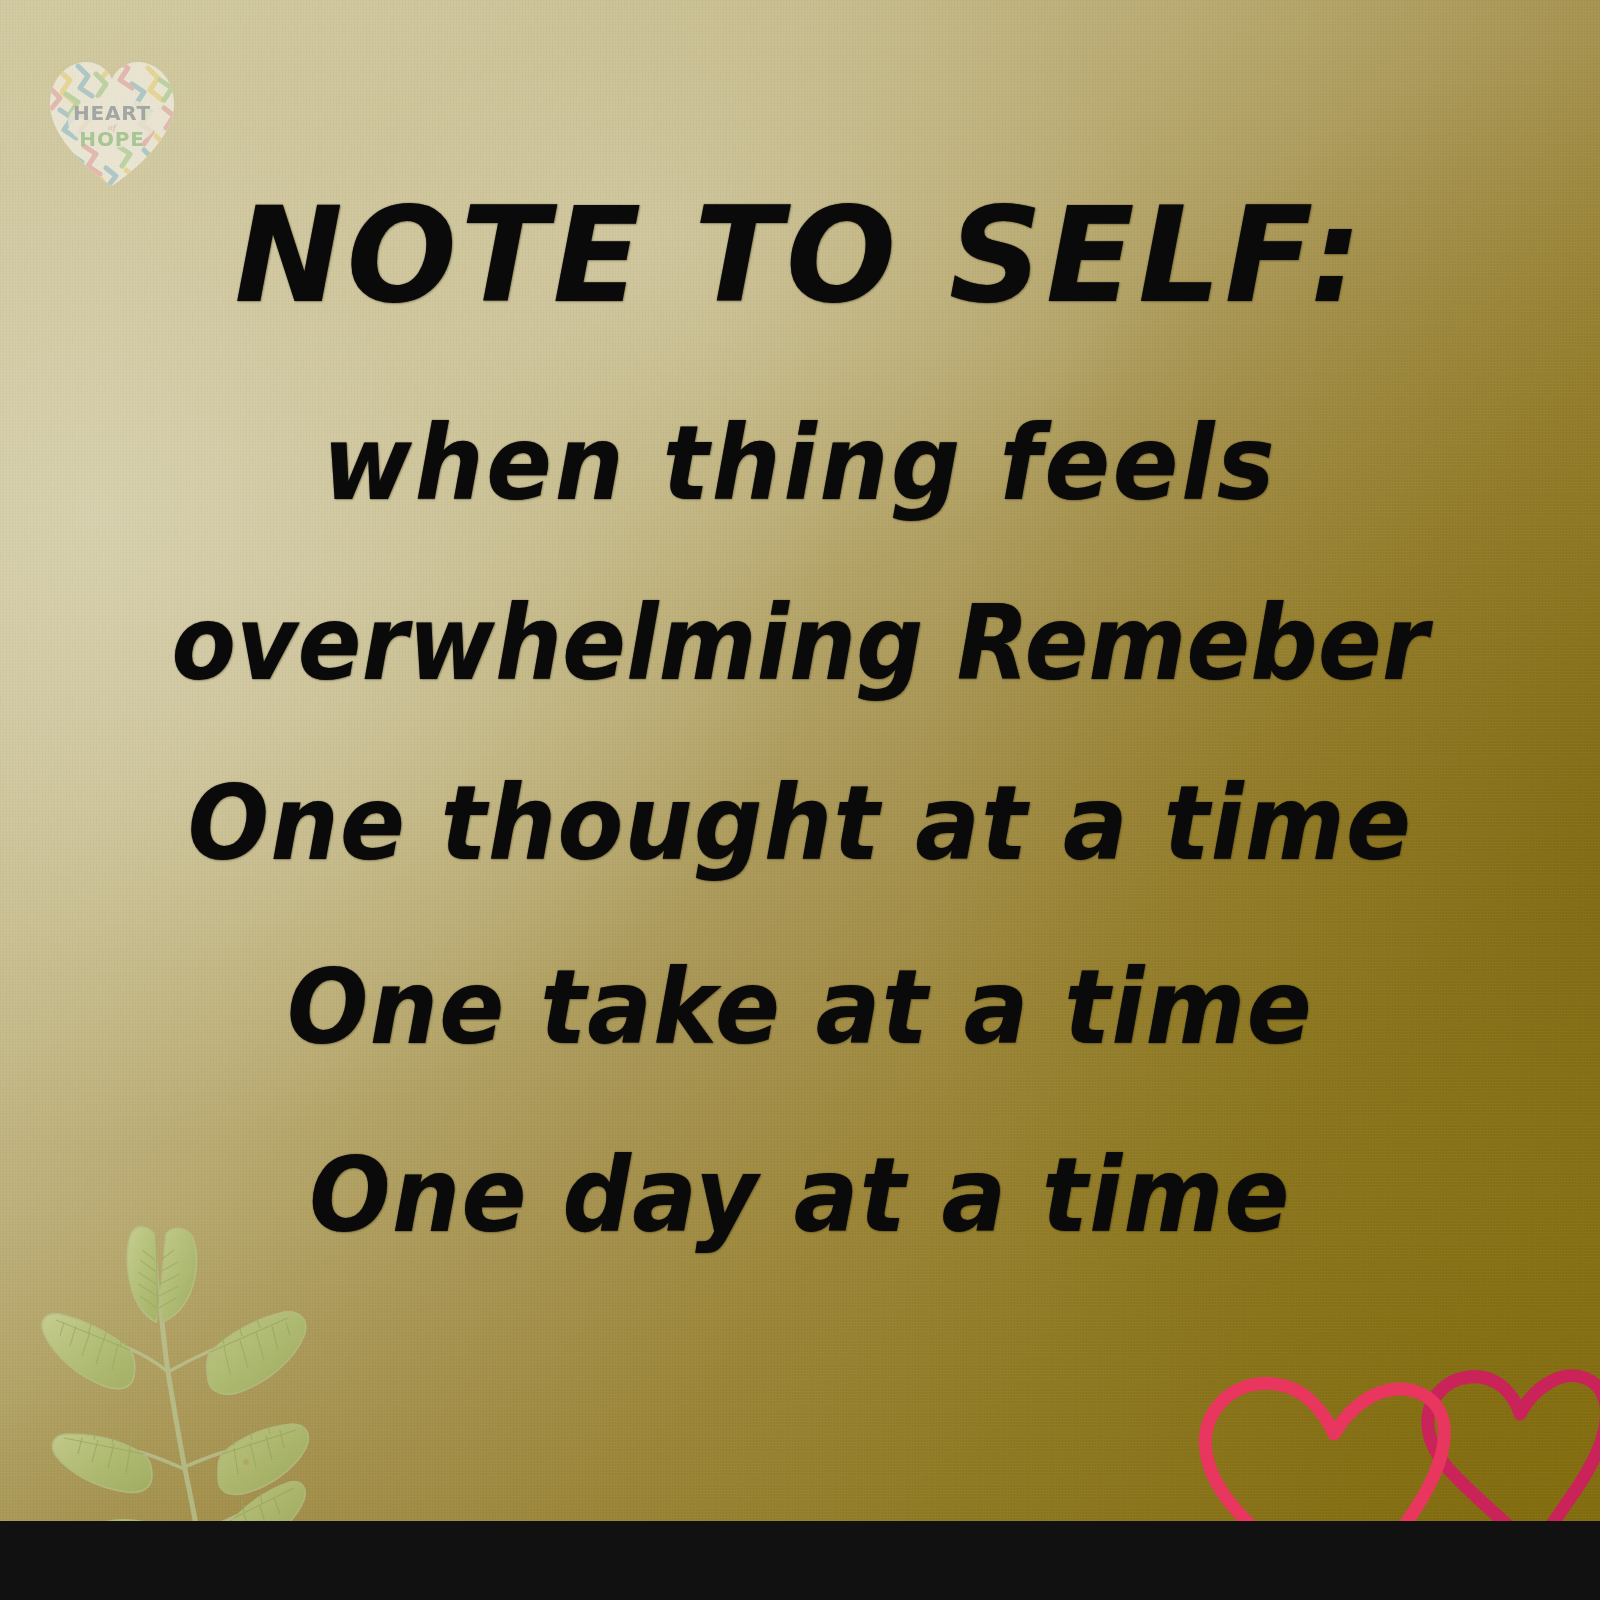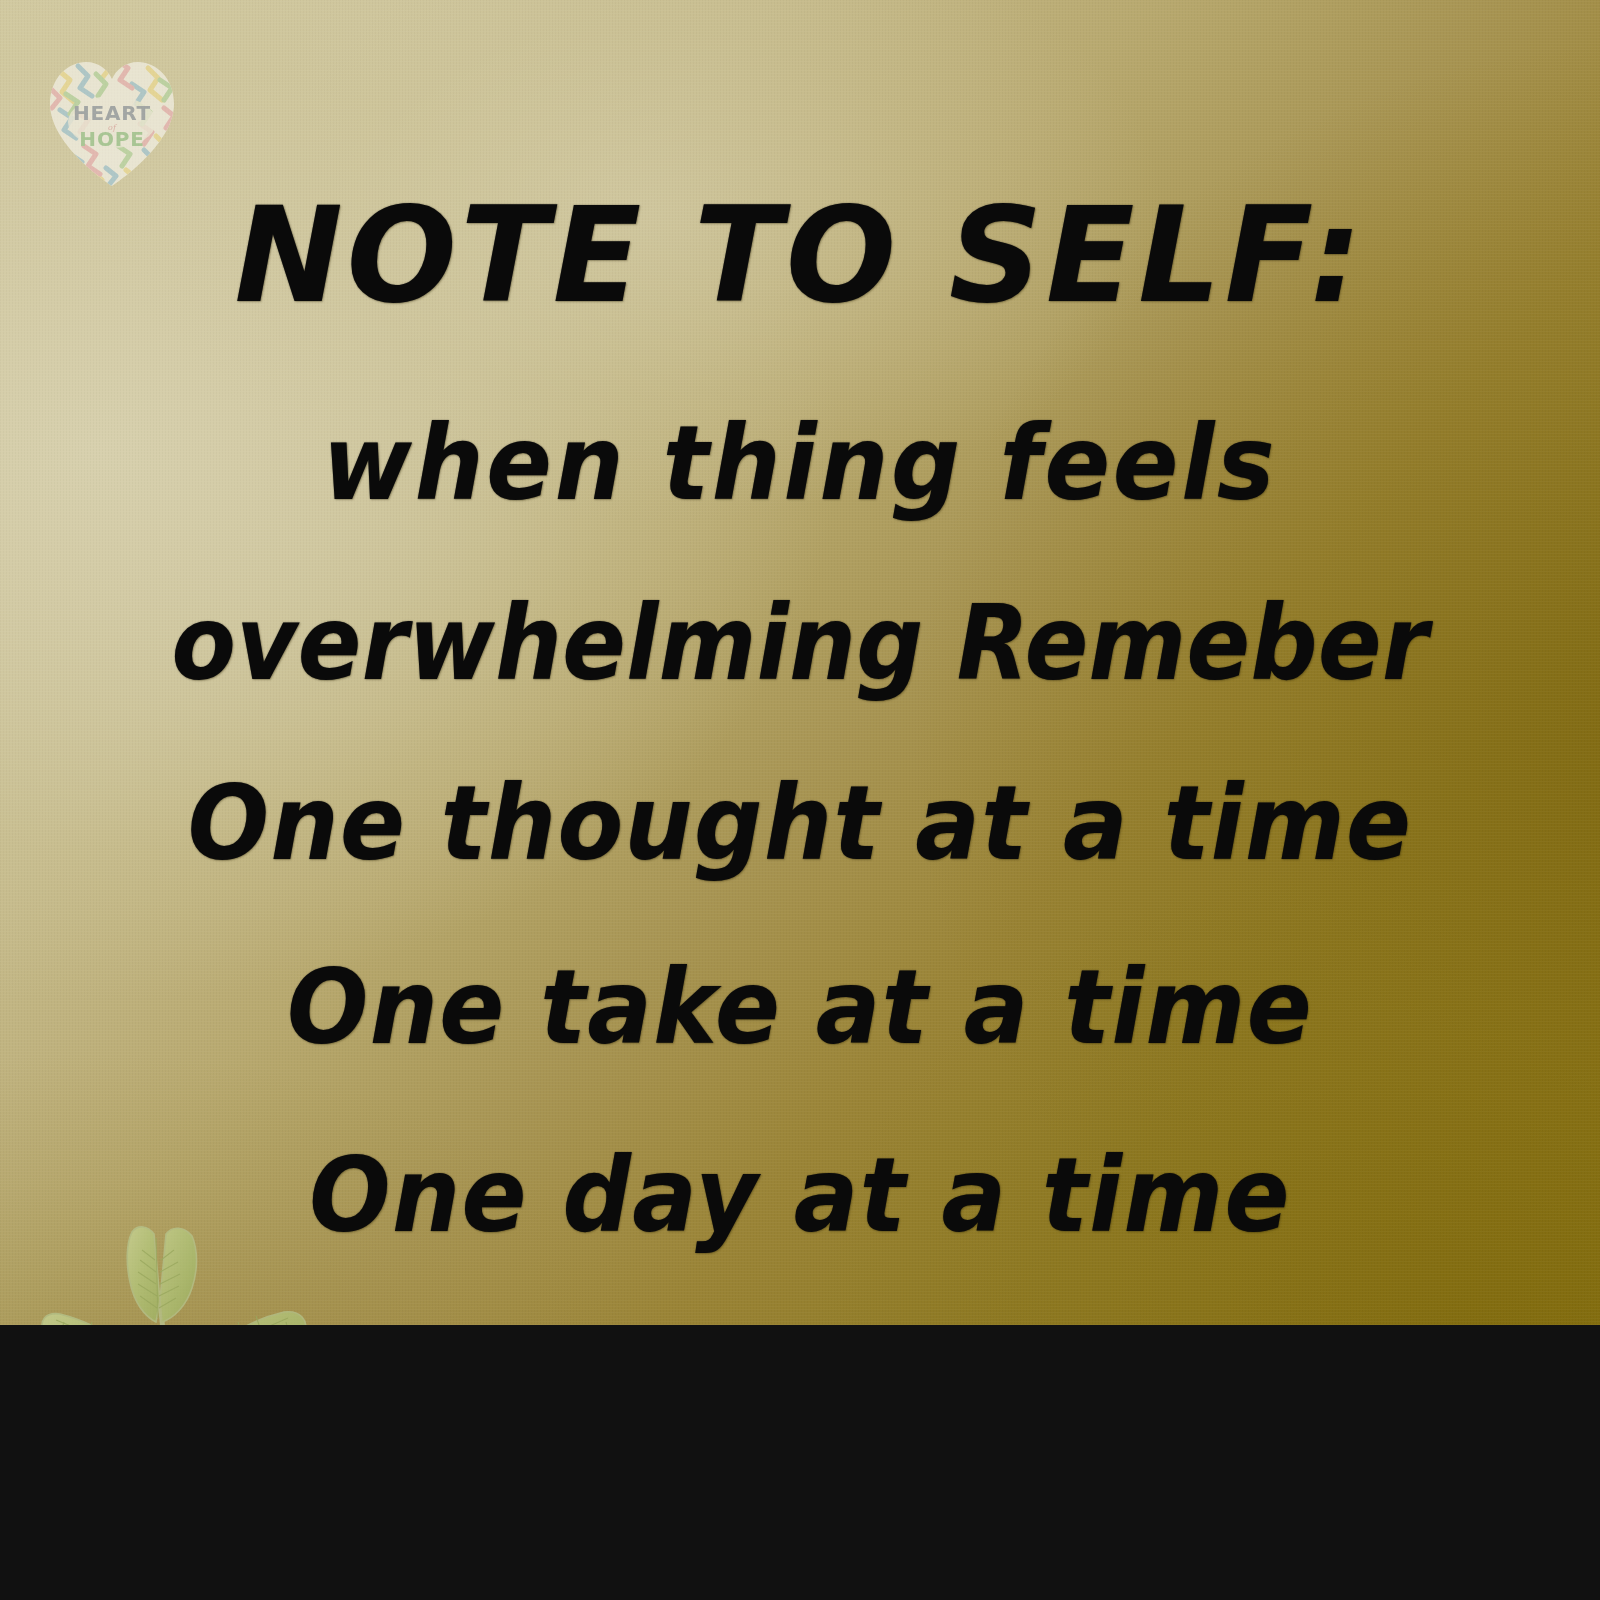--- a/index.html
+++ b/index.html
@@ -4,21 +4,21 @@
 <title>Note To Self</title>
 <style>
   html, body {
     margin: 0;
     padding: 0;
     background: #111;
   }
   #canvas {
     position: relative;
     width: 1600px;
-    height: 1325px;
+    height: 1521px;
     overflow: hidden;
     font-family: "DejaVu Sans", sans-serif;
     
     background-color: #8d7620;
   }
 
   
   .bg-layer {
     position: absolute;
     inset: 0;

